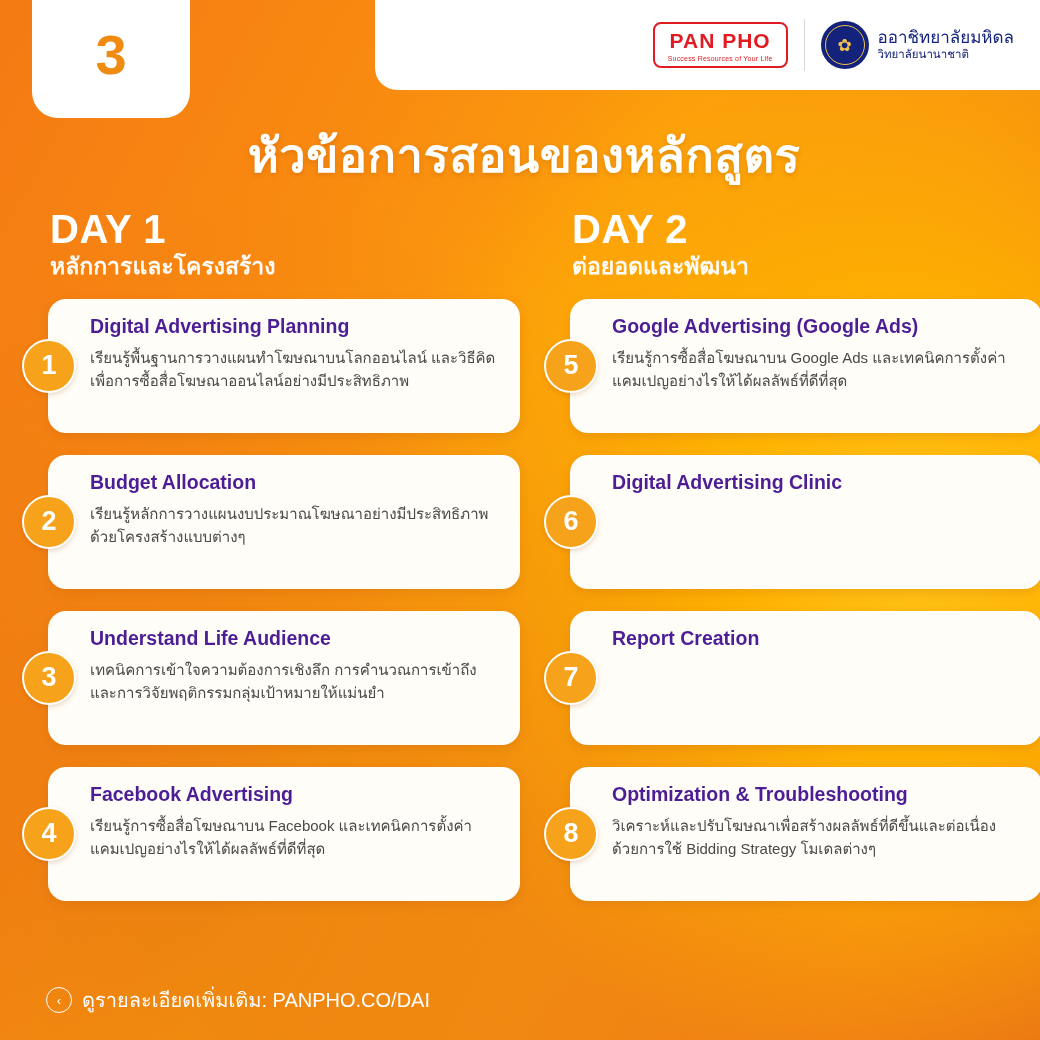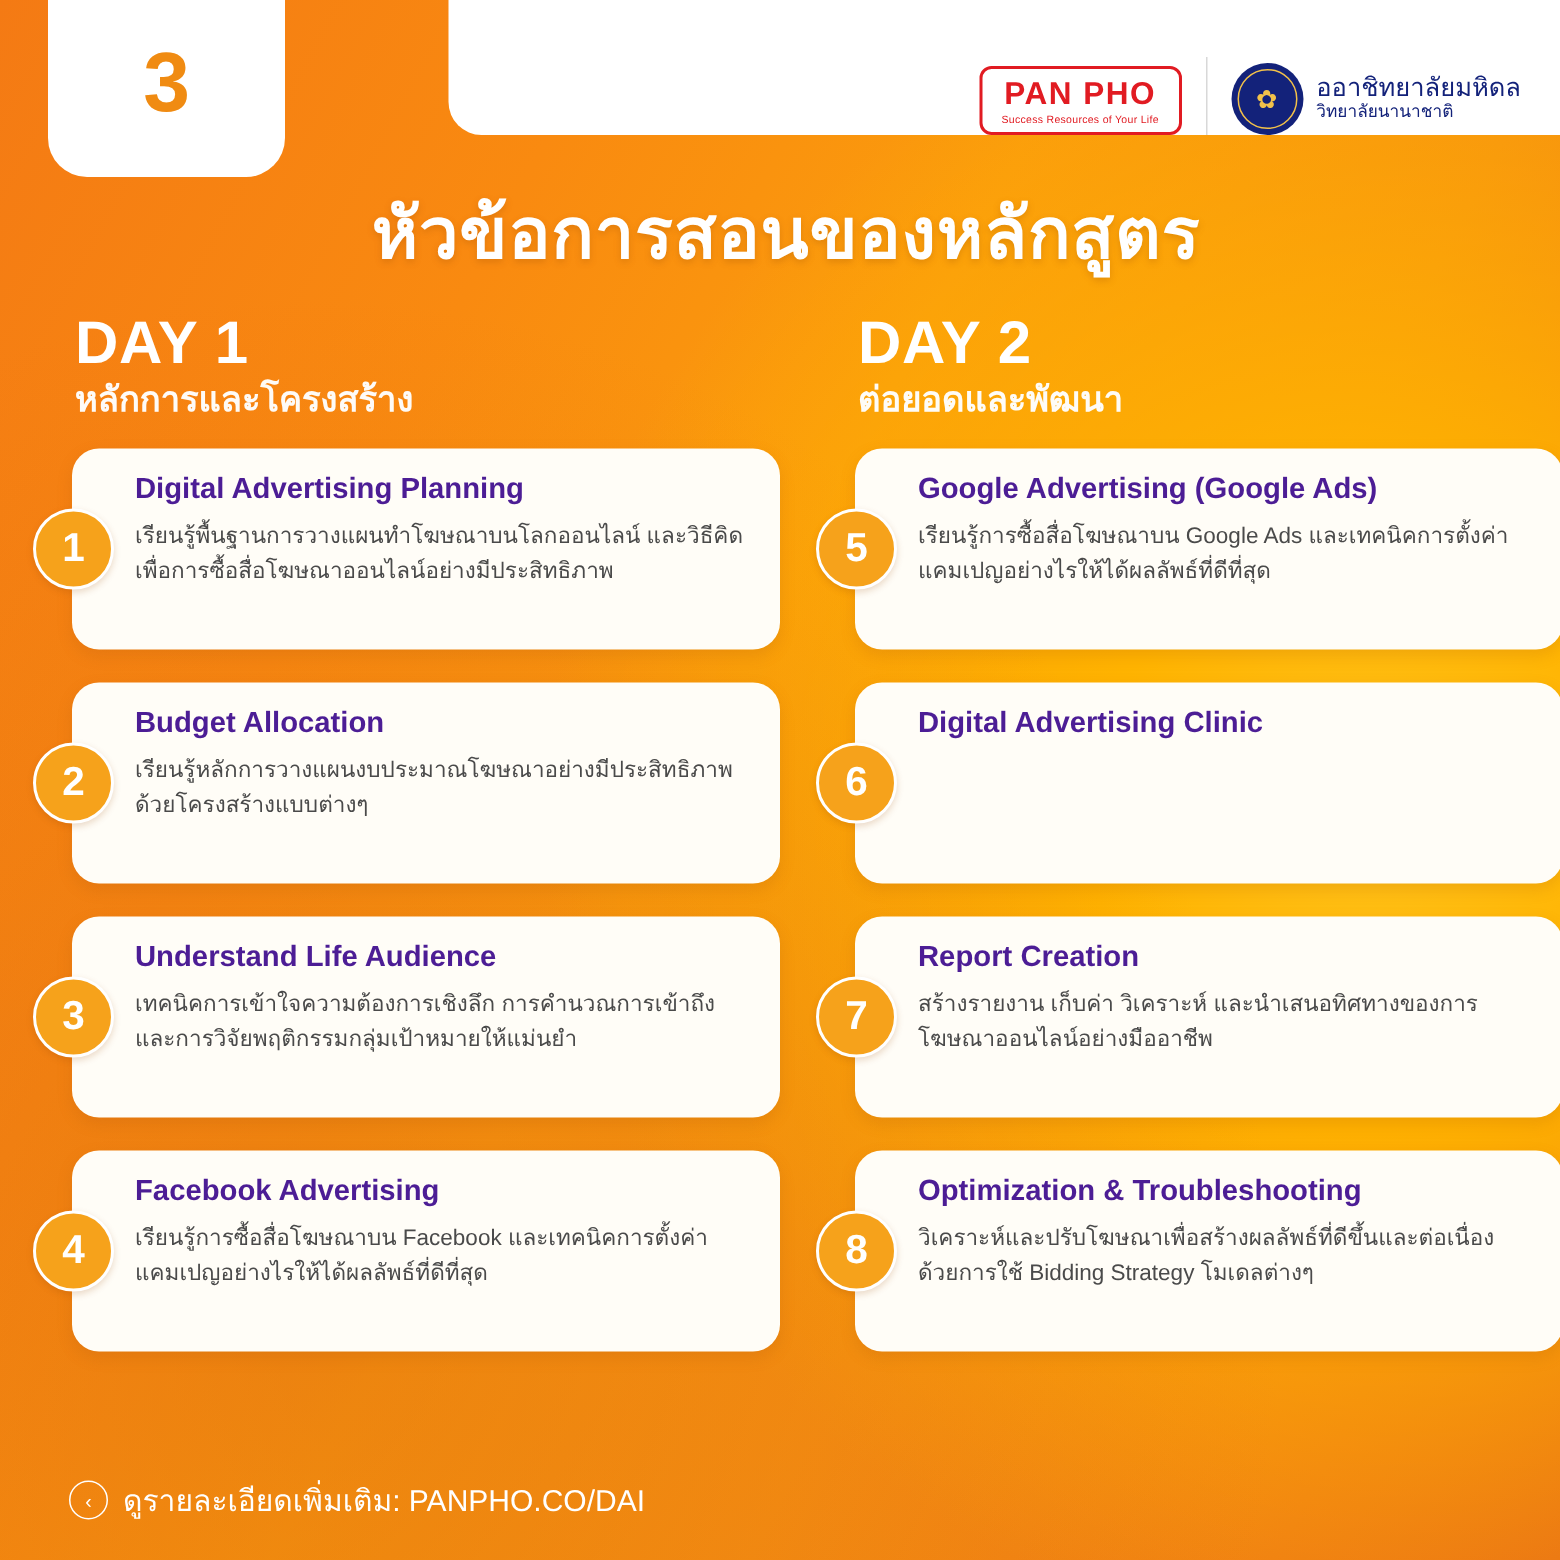--- a/index.html
+++ b/index.html
@@ -19,24 +19,24 @@
   .poster:before {
     content: "";
     position: absolute; inset: 0;
     background: radial-gradient(ellipse at 20% 85%, rgba(214,95,20,0.40) 0%, rgba(214,95,20,0) 55%);
     pointer-events: none;
   }
 
   
   .header-bar {
     position: absolute; top: 0; right: 0;
-    width: 741px; height: 90px;
+    width: 665px; height: 90px;
     background: #ffffff;
     border-bottom-left-radius: 22px;
-    display: flex; align-items: flex-end; justify-content: flex-end;
+    display: flex; align-items: center; justify-content: flex-end;
     padding-right: 26px; gap: 16px;
     z-index: 4;
   }
   .panpho-logo {
     border: 2.5px solid #e11b22;
     border-radius: 8px;
     padding: 6px 13px 4px;
     text-align: center;
     line-height: 1;
   }
@@ -249,21 +249,20 @@
         <div class="item-num">6</div>
         <div class="item-card">
           <div class="item-title">Digital Advertising Clinic</div>
         </div>
       </div>
 
       <div class="item">
         <div class="item-num">7</div>
         <div class="item-card">
           <div class="item-title">Report Creation</div>
-          <div class="item-desc">สร้างรายงาน เก็บค่า วิเคราะห์ และนำเสนอทิศทางของการโฆษณาออนไลน์อย่างมืออาชีพ</div>
         </div>
       </div>
 
       <div class="item">
         <div class="item-num">8</div>
         <div class="item-card">
           <div class="item-title">Optimization &amp; Troubleshooting</div>
           <div class="item-desc">วิเคราะห์และปรับโฆษณาเพื่อสร้างผลลัพธ์ที่ดีขึ้นและต่อเนื่องด้วยการใช้ Bidding Strategy โมเดลต่างๆ</div>
         </div>
       </div>

